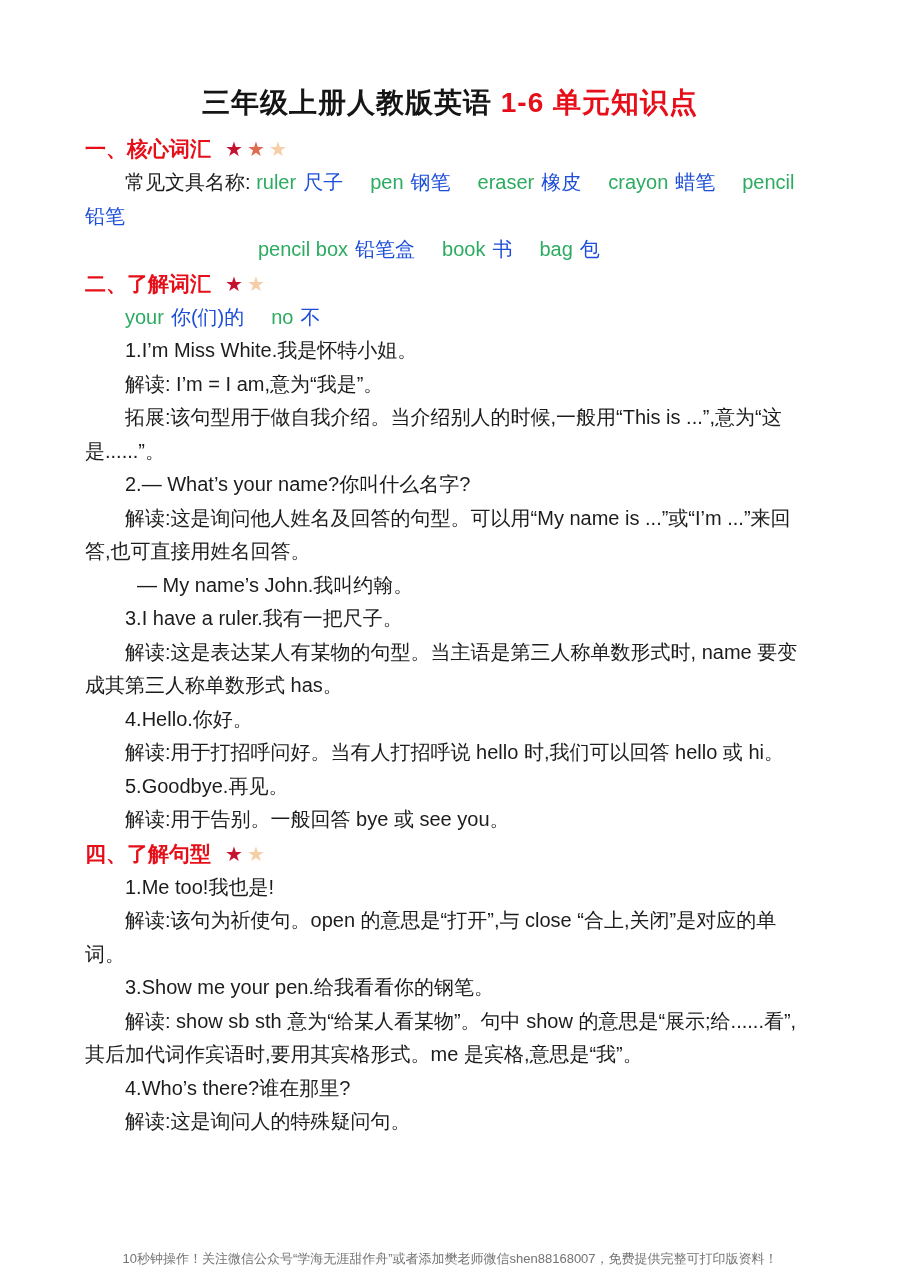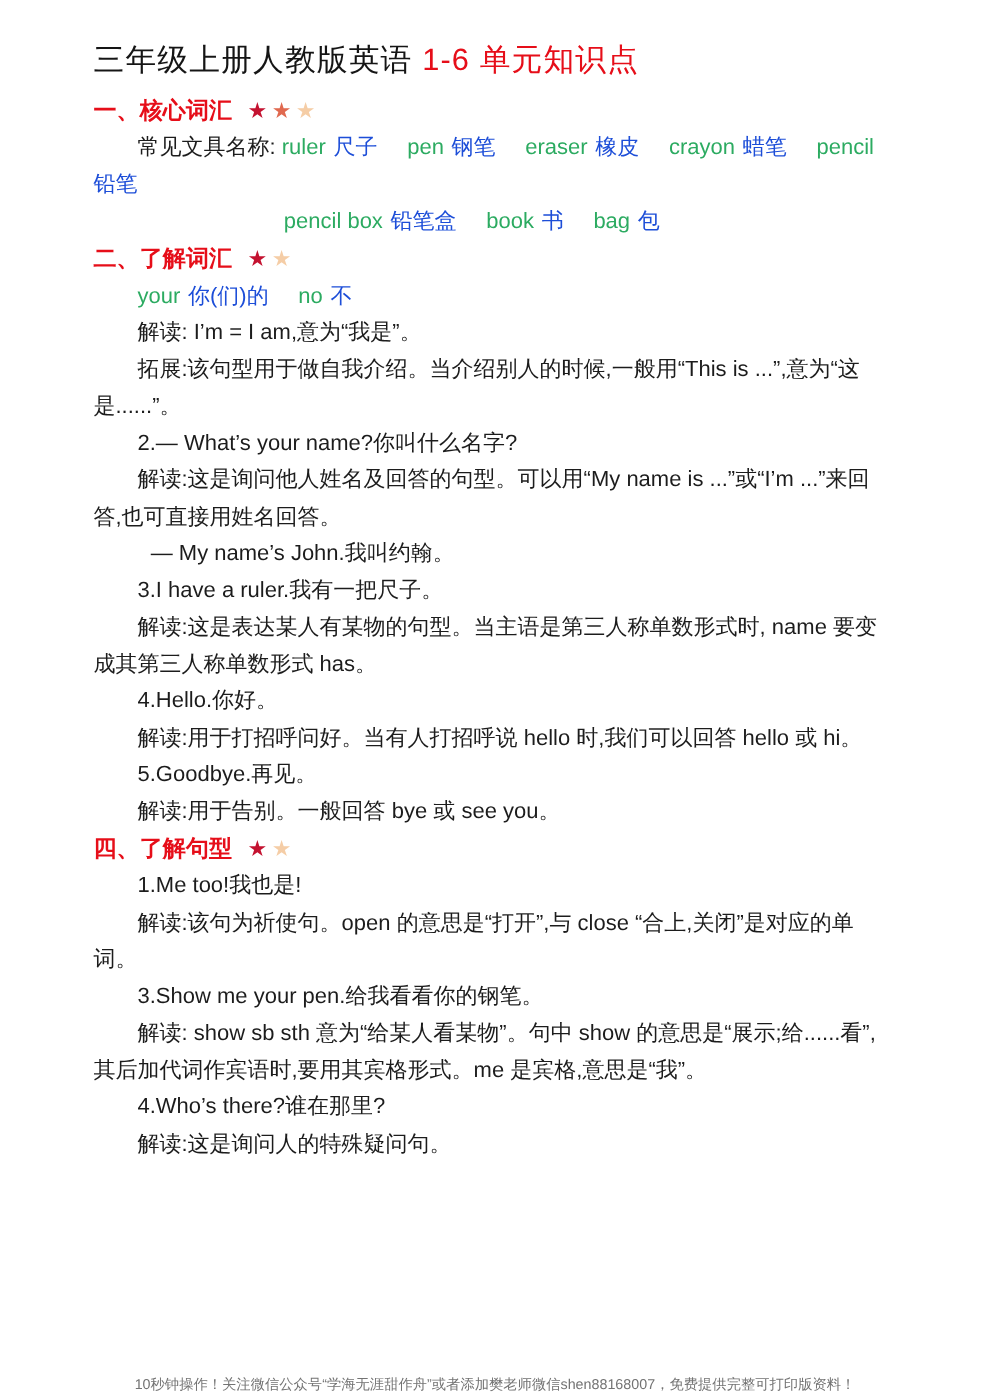--- a/index.html
+++ b/index.html
@@ -9,23 +9,24 @@
     height: 1273px;
     background: #ffffff;
     overflow: hidden;
     font-family: "Liberation Sans", "DejaVu Sans", sans-serif;
     color: #1c1c1c;
   }
   .content { padding: 0 85px; }
 
   
   .doc-title {
-    margin-top: 38px;
+    margin-top: 86px;
+    text-align: center;
     font-size: 28px;
-    font-weight: normal;
+    font-weight: bold;
     line-height: 34px;
     letter-spacing: 1px;
     white-space: nowrap;
   }
   .doc-title .t-black { color: #151515; }
   .doc-title .t-red   { color: #e60e19; }
 
   
   .unit-line {
     margin-top: 12px;
@@ -118,20 +119,21 @@
       <span class="pair"><span class="en">pencil box</span><span class="zh">铅笔盒</span></span><span class="pair"><span class="en">book</span><span class="zh">书</span></span><span class="pair"><span class="en">bag</span><span class="zh">包</span></span>
     </p>
 
     <div class="sec-head">
       <span>二、了解词汇</span><span class="stars"><span class="star-deep">★</span><span class="star-light">★</span></span>
     </div>
     <p class="line vocab">
       <span class="pair"><span class="en">your</span><span class="zh">你(们)的</span></span><span class="pair"><span class="en">no</span><span class="zh">不</span></span>
     </p>
 
+    <p class="line">1.I’m Miss White.我是怀特小姐。</p>
     <p class="line">解读: I’m = I am,意为“我是”。</p>
     <p class="line">拓展:该句型用于做自我介绍。当介绍别人的时候,一般用“This is ...”,意为“这是......”。</p>
     <p class="line">2.— What’s your name?你叫什么名字?</p>
     <p class="line">解读:这是询问他人姓名及回答的句型。可以用“My name is ...”或“I’m ...”来回答,也可直接用姓名回答。</p>
     <p class="line reply">— My name’s John.我叫约翰。</p>
     <p class="line">3.I have a ruler.我有一把尺子。</p>
     <p class="line">解读:这是表达某人有某物的句型。当主语是第三人称单数形式时, name 要变成其第三人称单数形式 has。</p>
     <p class="line">4.Hello.你好。</p>
     <p class="line">解读:用于打招呼问好。当有人打招呼说 hello 时,我们可以回答 hello 或 hi。</p>
     <p class="line">5.Goodbye.再见。</p>

